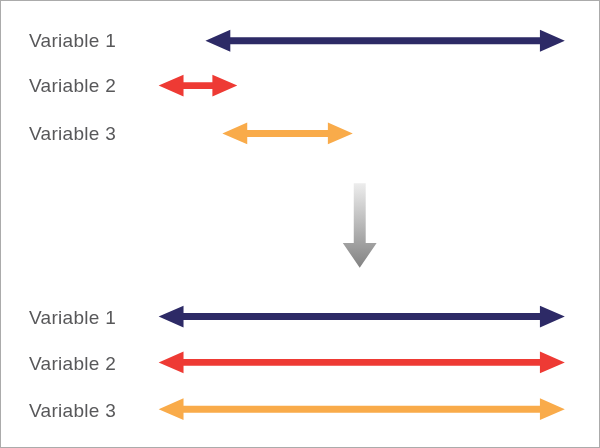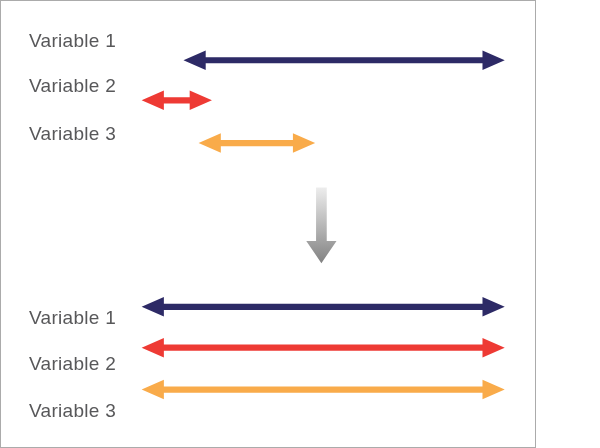--- a/index.html
+++ b/index.html
@@ -3,21 +3,21 @@
 <meta charset="utf-8">
 <style>
   html, body {
     margin: 0;
     padding: 0;
     background: #ffffff;
     font-family: "Liberation Sans", sans-serif;
   }
   .canvas {
     position: relative;
-    width: 536px;
+    width: 600px;
     height: 448px;
     box-sizing: border-box;
     border: 1px solid #ababab;
     background: #ffffff;
     overflow: hidden;
   }
   .diagram-svg {
     position: absolute;
     left: 0;
     top: 0;

